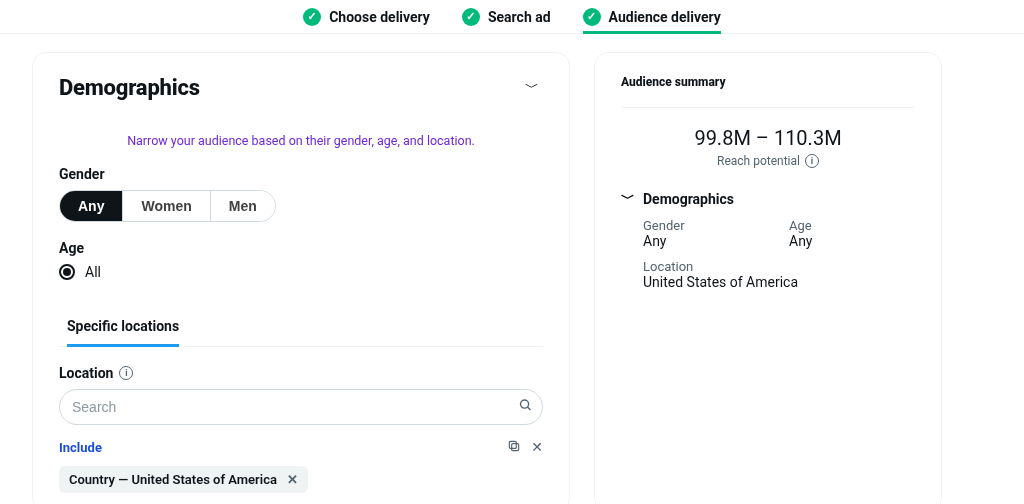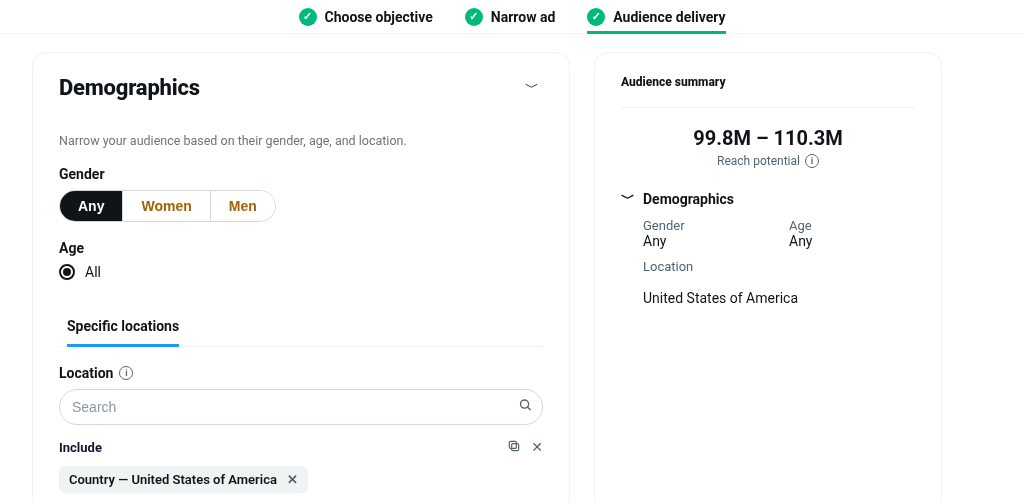--- a/index.html
+++ b/index.html
@@ -73,42 +73,43 @@
   }
   h2.section-title {
     font-size: 22px;
     font-weight: 800;
     letter-spacing: -0.2px;
   }
   .chevron { font-size: 14px; color:#0f1419; cursor:pointer; padding:4px; }
   .help-text {
     margin-top: 32px;
     font-size: 12.5px;
-    color: #737373;
+    color: #6d28d9;
+    text-align: center;
   }
   .field-label {
     font-size: 14px;
     font-weight: 700;
     margin-top: 18px;
   }
   
   .segmented {
     display: inline-flex;
     border: 1px solid #cfd9de;
     border-radius: 999px;
     overflow: hidden;
     margin-top: 8px;
   }
   .segmented button {
     border: none;
     background: #fff;
     padding: 7px 18px;
     font-size: 14px;
     font-weight: 700;
-    color: #a16207;
+    color: #404040;
     cursor: pointer;
   }
   .segmented button + button {
     border-left: 1px solid #cfd9de;
   }
   .segmented button.selected {
     background: #0f1419;
     color: #fff;
   }
   
@@ -200,21 +201,21 @@
     transform: translateY(-50%);
     color: #536471;
   }
   .include-row {
     display:flex; justify-content:space-between; align-items:center;
     margin-top: 14px;
   }
   .include-label {
     font-size: 13px;
     font-weight: 700;
-    color: #0f172a;
+    color: #1d4ed8;
   }
   .include-actions { display:flex; gap:10px; color:#536471; }
   .include-actions span { cursor:pointer; font-size:14px; }
   .chip {
     display: inline-flex;
     align-items: center;
     gap: 10px;
     background: #eff3f4;
     border-radius: 6px;
     padding: 6px 10px;
@@ -230,21 +231,21 @@
     font-weight: 800;
   }
   .summary-divider {
     border: none;
     border-top: 1px solid #eff3f4;
     margin: 18px 0;
   }
   .reach-value {
     text-align: center;
     font-size: 20px;
-    font-weight: 700;
+    font-weight: 400;
   }
   .reach-label {
     text-align: left;
     font-size: 12px;
     color: #536471;
     margin-top: 4px;
     display:flex; align-items:center; justify-content:center; gap:5px;
   }
   .summary-section-head {
     display:flex; align-items:center; gap:8px;
@@ -262,25 +263,25 @@
   .summary-key { font-size: 13px; color:#536471; }
   .summary-val { font-size: 14px; color:#0f1419; }
   .summary-loc { padding-left:22px; margin-top:10px; }
 </style>
 </head>
 <body>
 
 <div class="stepper">
   <div class="step">
     <span class="check-icon">✓</span>
-    <span>Choose objective</span>
+    <span>Choose delivery</span>
   </div>
   <div class="step">
     <span class="check-icon">✓</span>
-    <span>Narrow ad</span>
+    <span>Search ad</span>
   </div>
   <div class="step active">
     <span class="check-icon">✓</span>
     <span>Audience delivery</span>
   </div>
 </div>
 
 <div class="main">
 
   <div class="card demo-card">
@@ -368,16 +369,16 @@
         <div class="summary-val">Any</div>
       </div>
       <div>
         <div class="summary-key">Age</div>
         <div class="summary-val">Any</div>
       </div>
     </div>
 
     <div class="summary-loc">
       <div class="summary-key">Location</div>
-      <div class="summary-val" style="margin-top:16px">United States of America</div>
+      <div class="summary-val" style="margin-top:0">United States of America</div>
     </div>
   </div>
 </div>
 
 </body></html>

